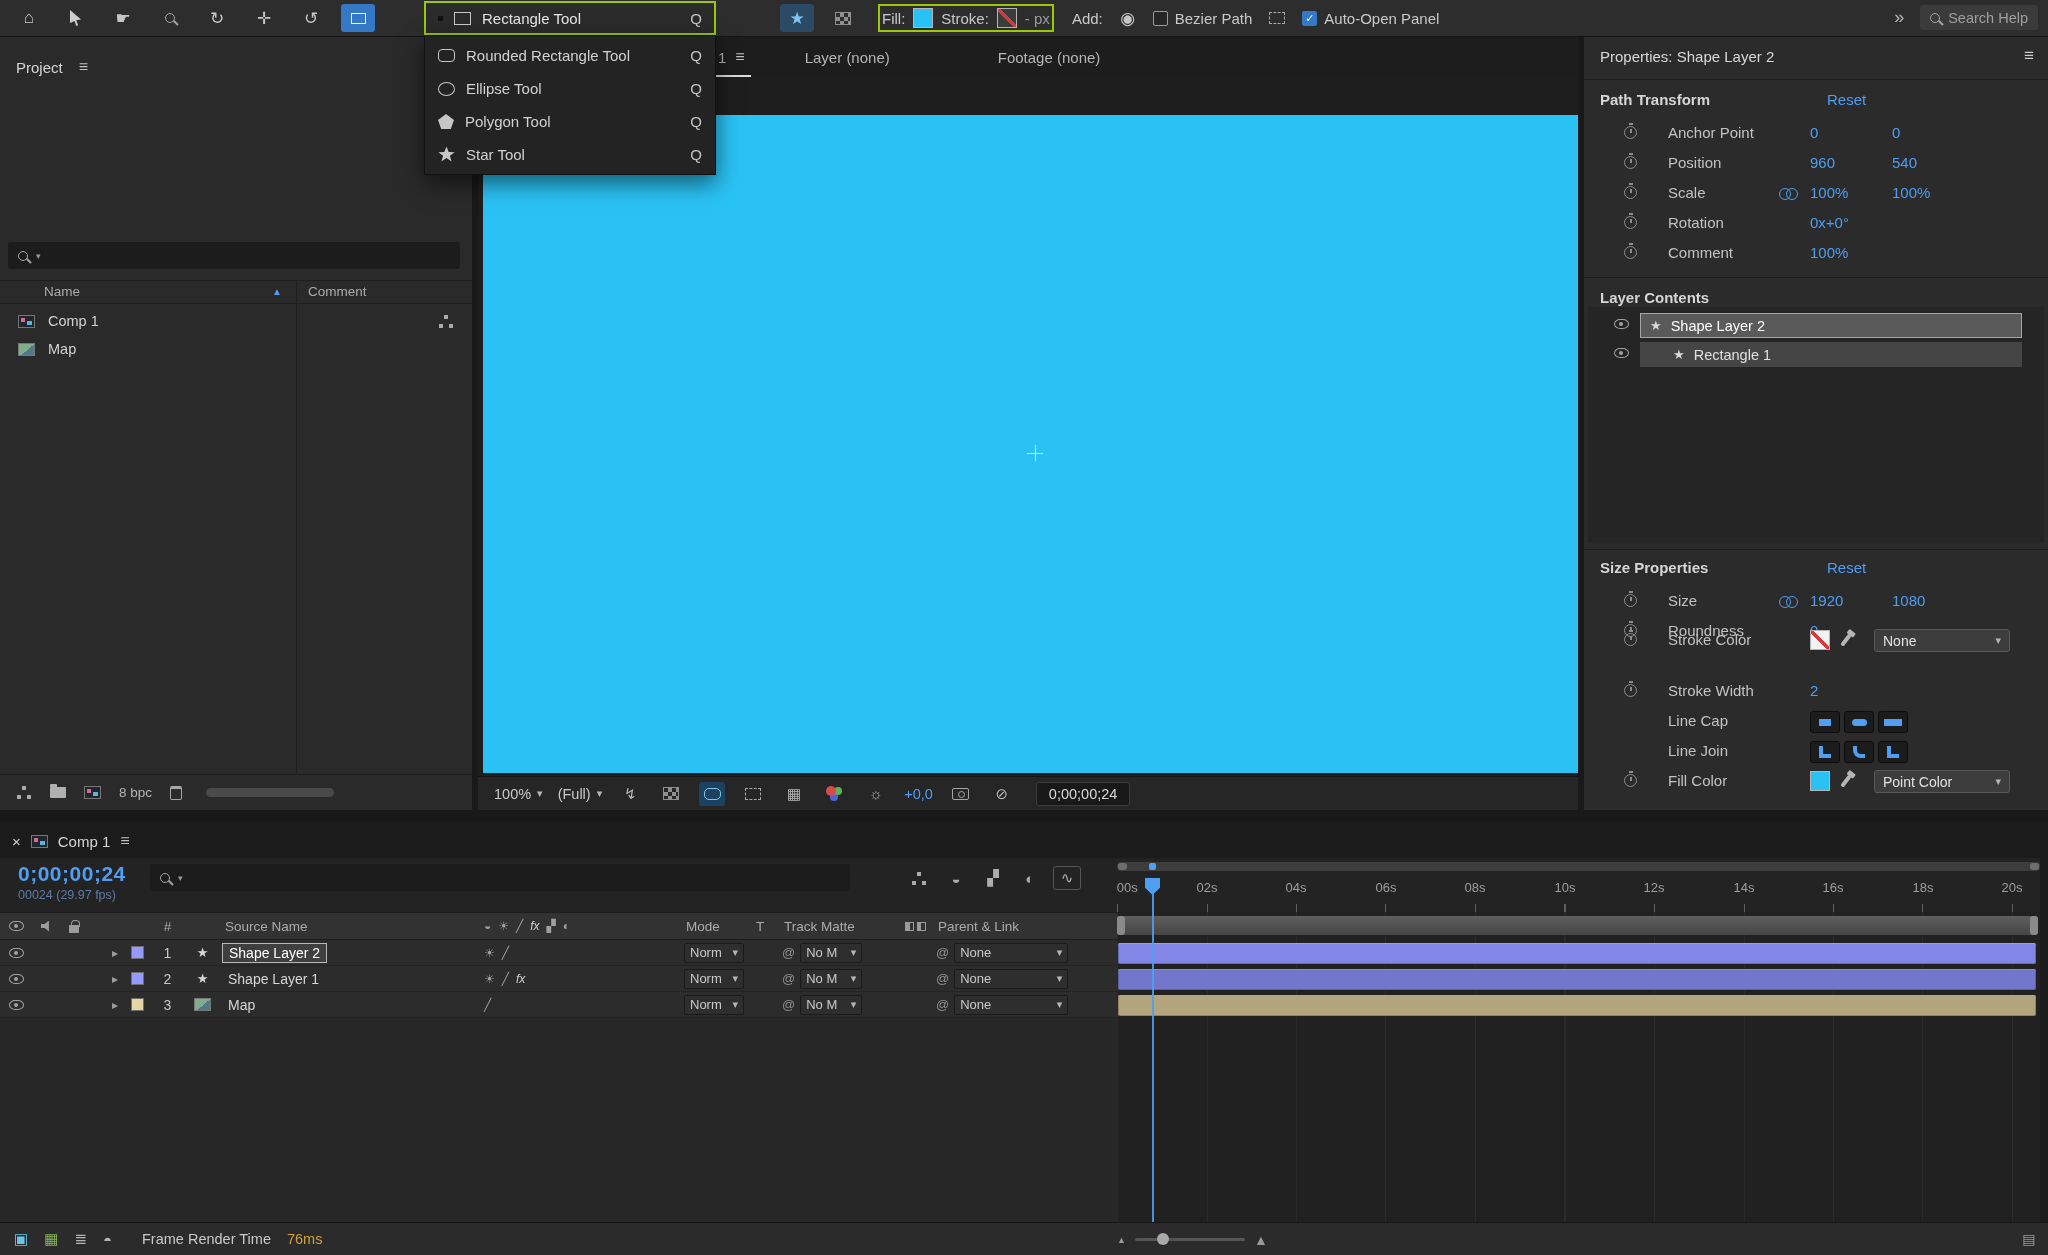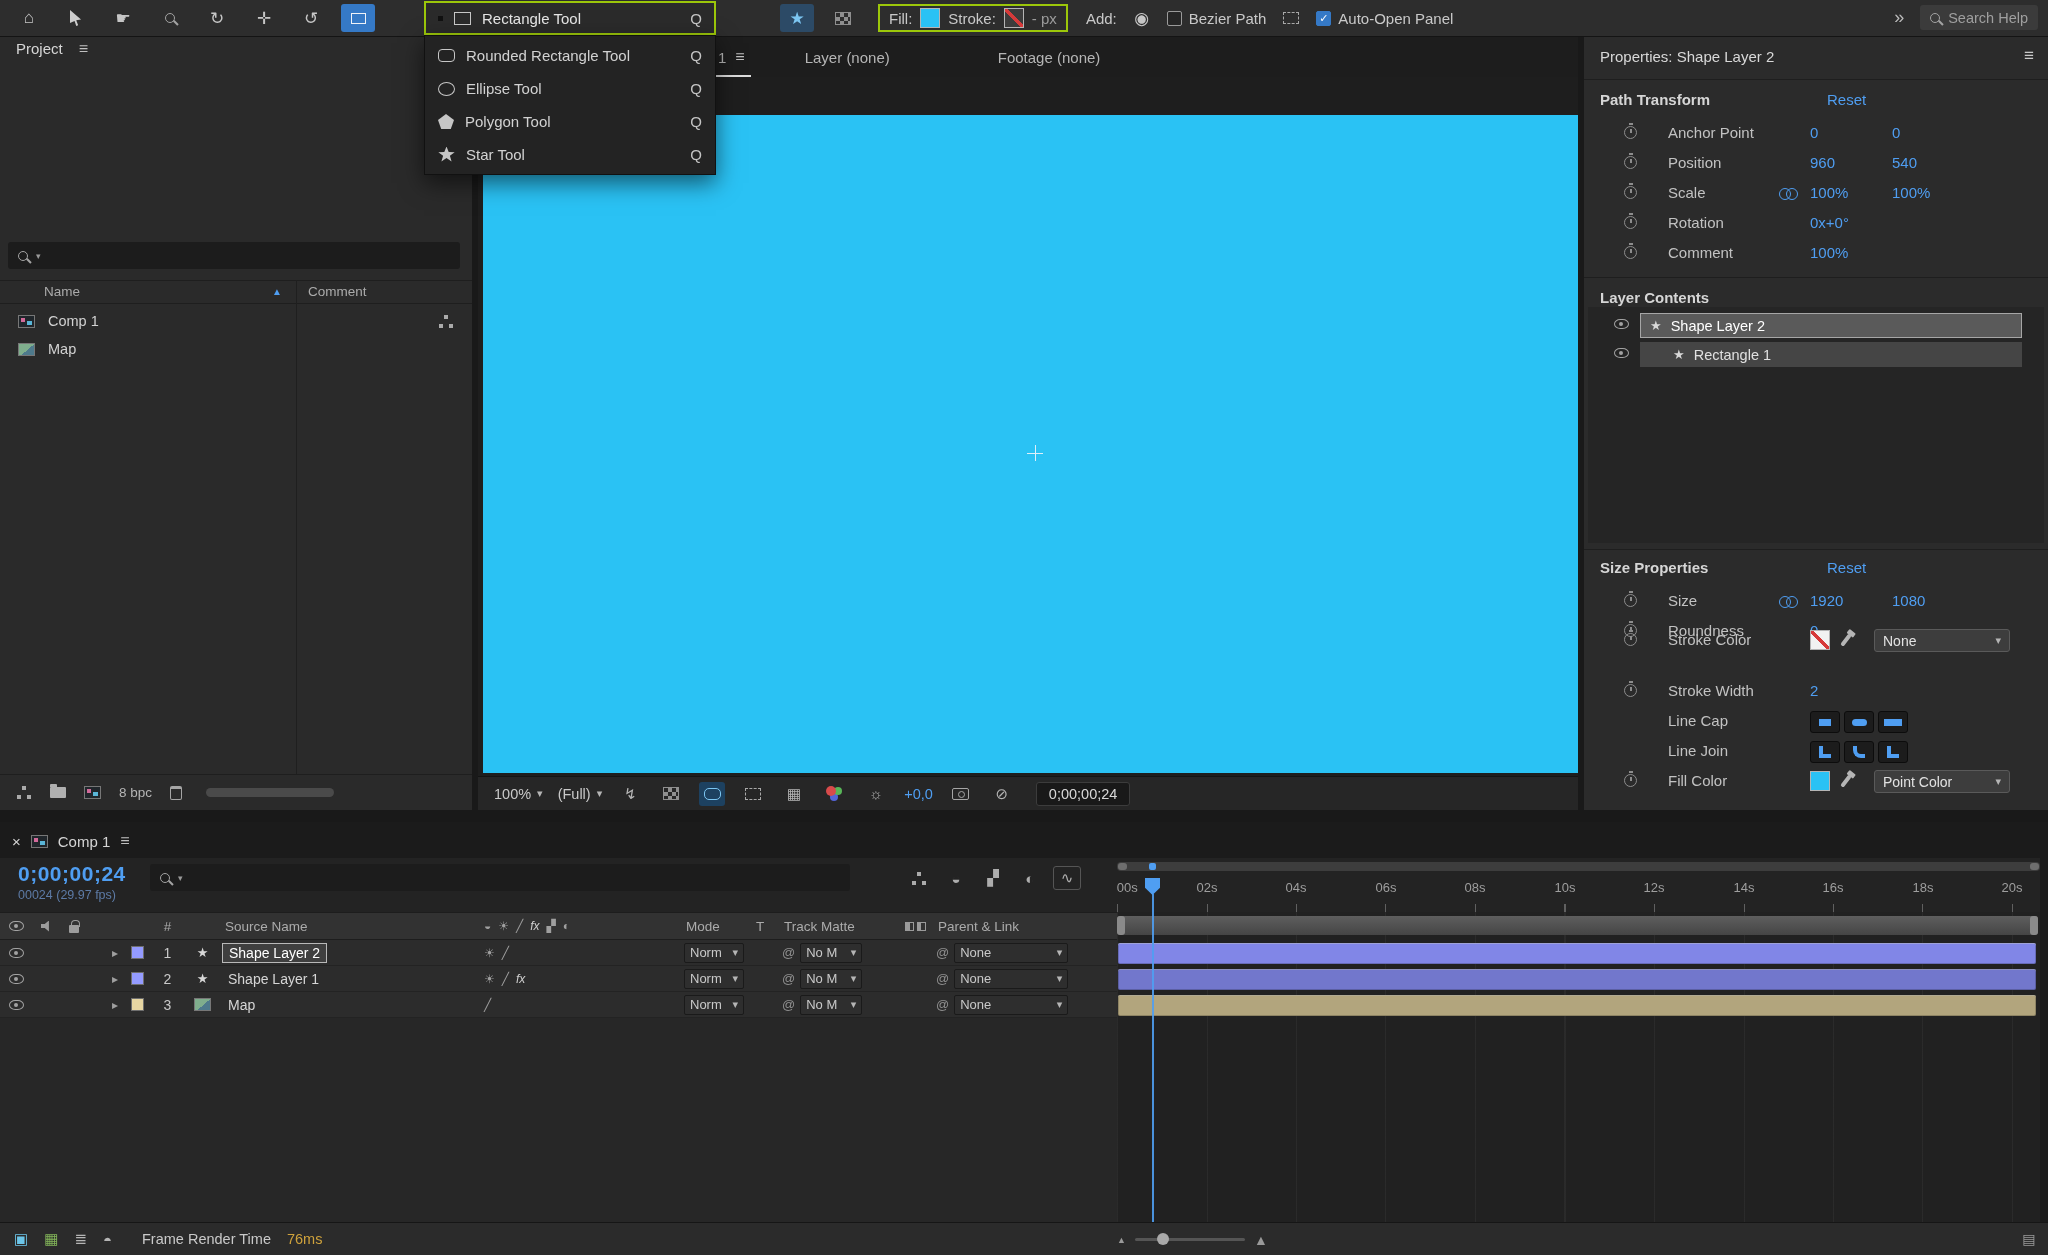--- a/index.html
+++ b/index.html
@@ -14,21 +14,21 @@
 .tbtn{width:34px;height:28px;border-radius:3px;display:flex;align-items:center;justify-content:center;font-size:17px;color:#c6c6c6}
 .tbtn.sm{width:26px}
 .tbtn.active{background:#3579c6;color:#fff}
 .tbtn.shapemode{background:#2c4a66;color:#7cc6f2}
 .cursor-arrow{width:12px;height:16px;background:#cdcdcd;clip-path:polygon(0 0,92% 60%,52% 64%,68% 96%,52% 100%,38% 68%,0 82%)}
 .mag{width:10px;height:10px;border:1.6px solid #a3a3a3;border-radius:50%;position:relative;flex:0 0 auto}
 .mag::after{content:"";position:absolute;width:6px;height:1.6px;background:#a3a3a3;right:-5px;bottom:-2px;transform:rotate(45deg)}
 .shpGlyph{width:15px;height:11px;border:1.6px solid #eef2f8}
 .checker{width:16px;height:13px;border:1px solid #8f8f8f;background-image:linear-gradient(45deg,#8f8f8f 25%,transparent 25%,transparent 75%,#8f8f8f 75%),linear-gradient(45deg,#8f8f8f 25%,transparent 25%,transparent 75%,#8f8f8f 75%);background-size:8px 8px;background-position:0 0,4px 4px}
 .tb-mid{position:absolute;left:780px;top:4px;display:flex;align-items:center;gap:12px}
-.fillstroke{display:flex;align-items:center;gap:8px;border:2.5px solid var(--highlight-green,#9cc70a);padding:2px 9px;margin:0 6px}
+.fillstroke{display:flex;align-items:center;gap:8px;border:2.5px solid var(--highlight-green,#9cc70a);padding:2px 2px;margin:0 6px}
 .lbl{color:#c9c9c9}.dim{color:#9b9b9b}
 .swatch{width:20px;height:20px;border:1px solid #b5b5b5;display:inline-block}
 .swatch.none{background:linear-gradient(to top right,#f2f2f2 43%,#d63a3a 44%,#d63a3a 56%,#f2f2f2 57%)}
 .swatch.stroke-dark{background:linear-gradient(to top right,#3c3c3c 43%,#d63a3a 44%,#d63a3a 56%,#3c3c3c 57%)}
 .cb{width:15px;height:15px;border:1.5px solid #9a9a9a;border-radius:2px;display:inline-flex;align-items:center;justify-content:center;font-size:11px;background:#262626;color:transparent;flex:0 0 auto}
 .cb.checked{background:#3579c6;border-color:#3579c6;color:#fff}
 .check-group{display:inline-flex;align-items:center;gap:7px}
 .tb-right{position:absolute;right:10px;top:5px;display:flex;align-items:center;gap:16px}
 .overflow{font-size:18px;color:#b9b9b9}
 .searchbox{display:flex;align-items:center;gap:8px;background:#3b3b3b;border-radius:3px;height:25px;padding:0 10px;color:#9f9f9f}
@@ -72,21 +72,21 @@
 .compicon{width:17px;height:13px;border:1px solid #777;background:#20262b;position:relative;display:inline-block}
 .compicon::before{content:"";position:absolute;left:2px;top:2px;width:4px;height:4px;background:#d26a9a}
 .compicon::after{content:"";position:absolute;right:2px;bottom:2px;width:5px;height:4px;background:#5ab6d8}
 .fotoicon{width:17px;height:13px;border:1px solid #777;background:linear-gradient(140deg,#7fae8d 0 55%,#4e7a8c 55%);display:inline-block}
 .folder{width:16px;height:11px;background:#b0b0b0;border-radius:1px;position:relative;display:inline-block}
 .folder::before{content:"";position:absolute;top:-3px;left:0;width:7px;height:3px;background:#b0b0b0;border-radius:1px 1px 0 0}
 .trash{width:12px;height:14px;border:1.5px solid #a5a5a5;border-top:3.5px solid #a5a5a5;border-radius:2px;display:inline-block}
 .halfsq{width:9px;height:9px;border:1px solid #9a9a9a;background:linear-gradient(to right,#9a9a9a 50%,transparent 50%);margin:0 1.5px;display:inline-block}
 
 .project{position:absolute;left:0;top:37px;width:472px;height:773px;background:#2a2a2a}
-.p-title{position:absolute;left:16px;top:3px;color:#d6d6d6;display:flex;gap:16px;}
+.p-title{position:absolute;left:16px;top:21px;color:#d6d6d6;display:flex;gap:16px;align-items:center}
 .menu-ic{color:#c0c0c0;font-size:16px}
 .p-search{position:absolute;left:8px;top:205px;width:452px;height:27px}
 .p-cols{position:absolute;left:0;top:243px;width:100%;height:24px;border-top:1px solid #1e1e1e;border-bottom:1px solid #1e1e1e;font-size:13.5px;color:#ababab}
 .p-vline{position:absolute;left:296px;top:243px;bottom:36px;width:1px;background:#1f1f1f}
 .p-row{position:absolute;left:0;width:100%;height:28px;display:flex;align-items:center;gap:13px;padding:0 18px;font-size:14.5px;color:#d2d2d2}
 .p-bottom{position:absolute;left:0;bottom:0;width:100%;height:36px;border-top:1px solid #1e1e1e;display:flex;align-items:center;gap:18px;padding:0 16px;color:#b5b5b5;font-size:13.5px}
 .hscroll{width:128px;height:9px;background:#4a4a4a;border-radius:5px;margin-left:6px}
 
 .viewer{position:absolute;left:478px;top:37px;width:1100px;height:773px;background:#1e1e1e}
 .v-tabs{position:absolute;left:0;top:0;right:0;height:40px;background:#1d1d1d;display:flex;align-items:center;color:#b5b5b5;font-size:15px}

